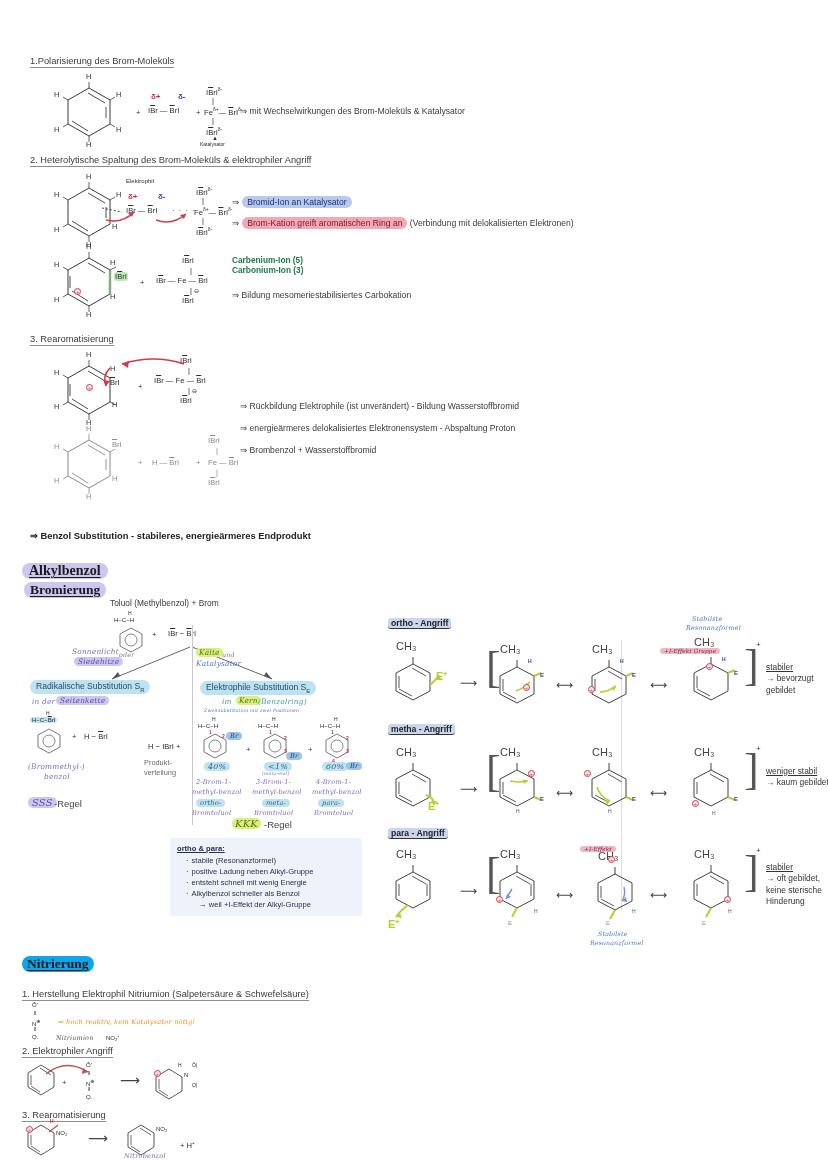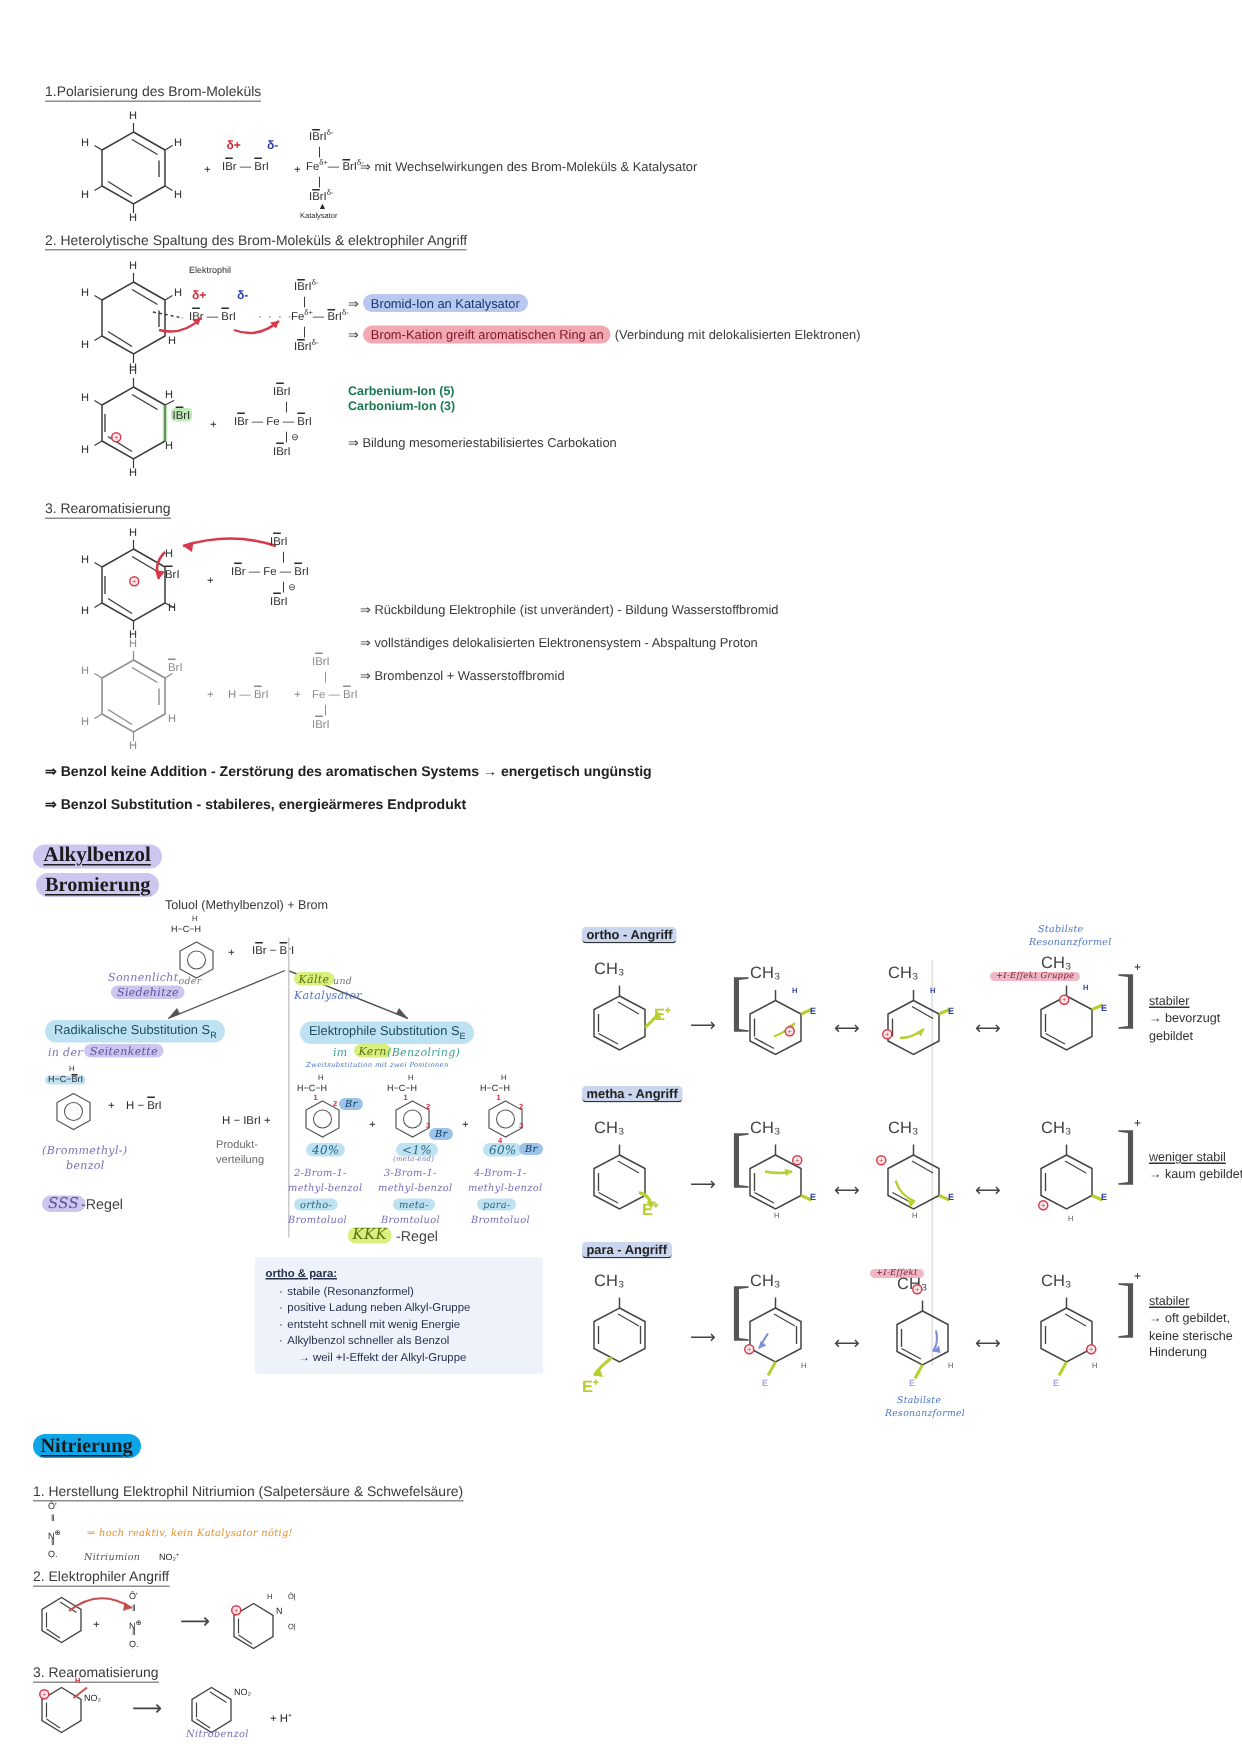--- a/index.html
+++ b/index.html
@@ -293,21 +293,21 @@
   </svg>
 
   <div class="chem" style="left:138px; top:382px;">+</div>
   <div class="chem" style="left:180px; top:356px;">I<span style="text-decoration:overline">B</span>rI</div>
   <div class="chem" style="left:188px; top:366px;">|</div>
   <div class="chem" style="left:154px; top:376px;">I<span style="text-decoration:overline">B</span>r — Fe — <span style="text-decoration:overline">B</span>rI</div>
   <div class="chem" style="left:188px; top:386px;">| <span style="font-size:6px;">⊖</span></div>
   <div class="chem" style="left:180px; top:396px;">I<span style="text-decoration:overline">B</span>rI</div>
 
   <div class="note" style="left:240px; top:401px;">⇒ Rückbildung Elektrophile (ist unverändert) - Bildung Wasserstoffbromid</div>
-  <div class="note" style="left:240px; top:423px;">⇒ vollständiges delokalisierten Elektronensystem - Abspaltung Proton</div>
+  <div class="note" style="left:240px; top:423px;">⇒ energieärmeres delokalisiertes Elektronensystem - Abspaltung Proton</div>
   <div class="note" style="left:240px; top:445px;">⇒ Brombenzol + Wasserstoffbromid</div>
 
   <div class="ring" style="left:58px; top:432px;">
     <svg width="62" height="62" viewBox="0 0 62 62">
       <polygon points="31,8 52,20 52,44 31,56 10,44 10,20" fill="none" stroke="#8a8a8a" stroke-width="1"></polygon>
       <line x1="30" y1="13" x2="47" y2="23" stroke="#8a8a8a" stroke-width="0.9"></line>
       <line x1="48" y1="27" x2="48" y2="38" stroke="#8a8a8a" stroke-width="0.9"></line>
       <line x1="30" y1="51" x2="14" y2="41" stroke="#8a8a8a" stroke-width="0.9"></line>
       <line x1="31" y1="8" x2="31" y2="2" stroke="#8a8a8a" stroke-width="0.8"></line>
       <line x1="52" y1="20" x2="57" y2="17" stroke="#8a8a8a" stroke-width="0.8"></line>
@@ -325,21 +325,20 @@
 
   <div class="chem" style="left:138px; top:458px; color:#8a8a8a;">+</div>
   <div class="chem" style="left:152px; top:458px; color:#8a8a8a;">H — <span style="text-decoration:overline">B</span>rI</div>
   <div class="chem" style="left:196px; top:458px; color:#8a8a8a;">+</div>
   <div class="chem" style="left:208px; top:436px; color:#8a8a8a;">I<span style="text-decoration:overline">B</span>rI</div>
   <div class="chem" style="left:216px; top:446px; color:#8a8a8a;">|</div>
   <div class="chem" style="left:208px; top:458px; color:#8a8a8a;">Fe — <span style="text-decoration:overline">B</span>rI</div>
   <div class="chem" style="left:216px; top:468px; color:#8a8a8a;">|</div>
   <div class="chem" style="left:208px; top:478px; color:#8a8a8a;">I<span style="text-decoration:overline">B</span>rI</div>
 
-  <div class="note big bold" style="left:30px; top:508px;">⇒ Benzol keine Addition - Zerstörung des aromatischen Systems → energetisch ungünstig</div>
   <div class="note big bold" style="left:30px; top:530px;">⇒ Benzol Substitution - stabileres, energieärmeres Endprodukt</div>
 
   <div class="hl-head" style="left:22px; top:563px;">Alkylbenzol</div>
   <div class="plain-head" style="left:24px; top:582px; background:#cdc7f0; border-radius:8px; padding:0 6px;">Bromierung</div>
 
   <div class="note" style="left:110px; top:598px; font-size:8.4px;">Toluol (Methylbenzol) + Brom</div>
 
   <div class="chem xs" style="left:128px; top:610px;">H</div>
   <div class="chem sm" style="left:114px; top:617px;">H−C−H</div>
   <div class="ring" style="left:118px; top:625px;">

